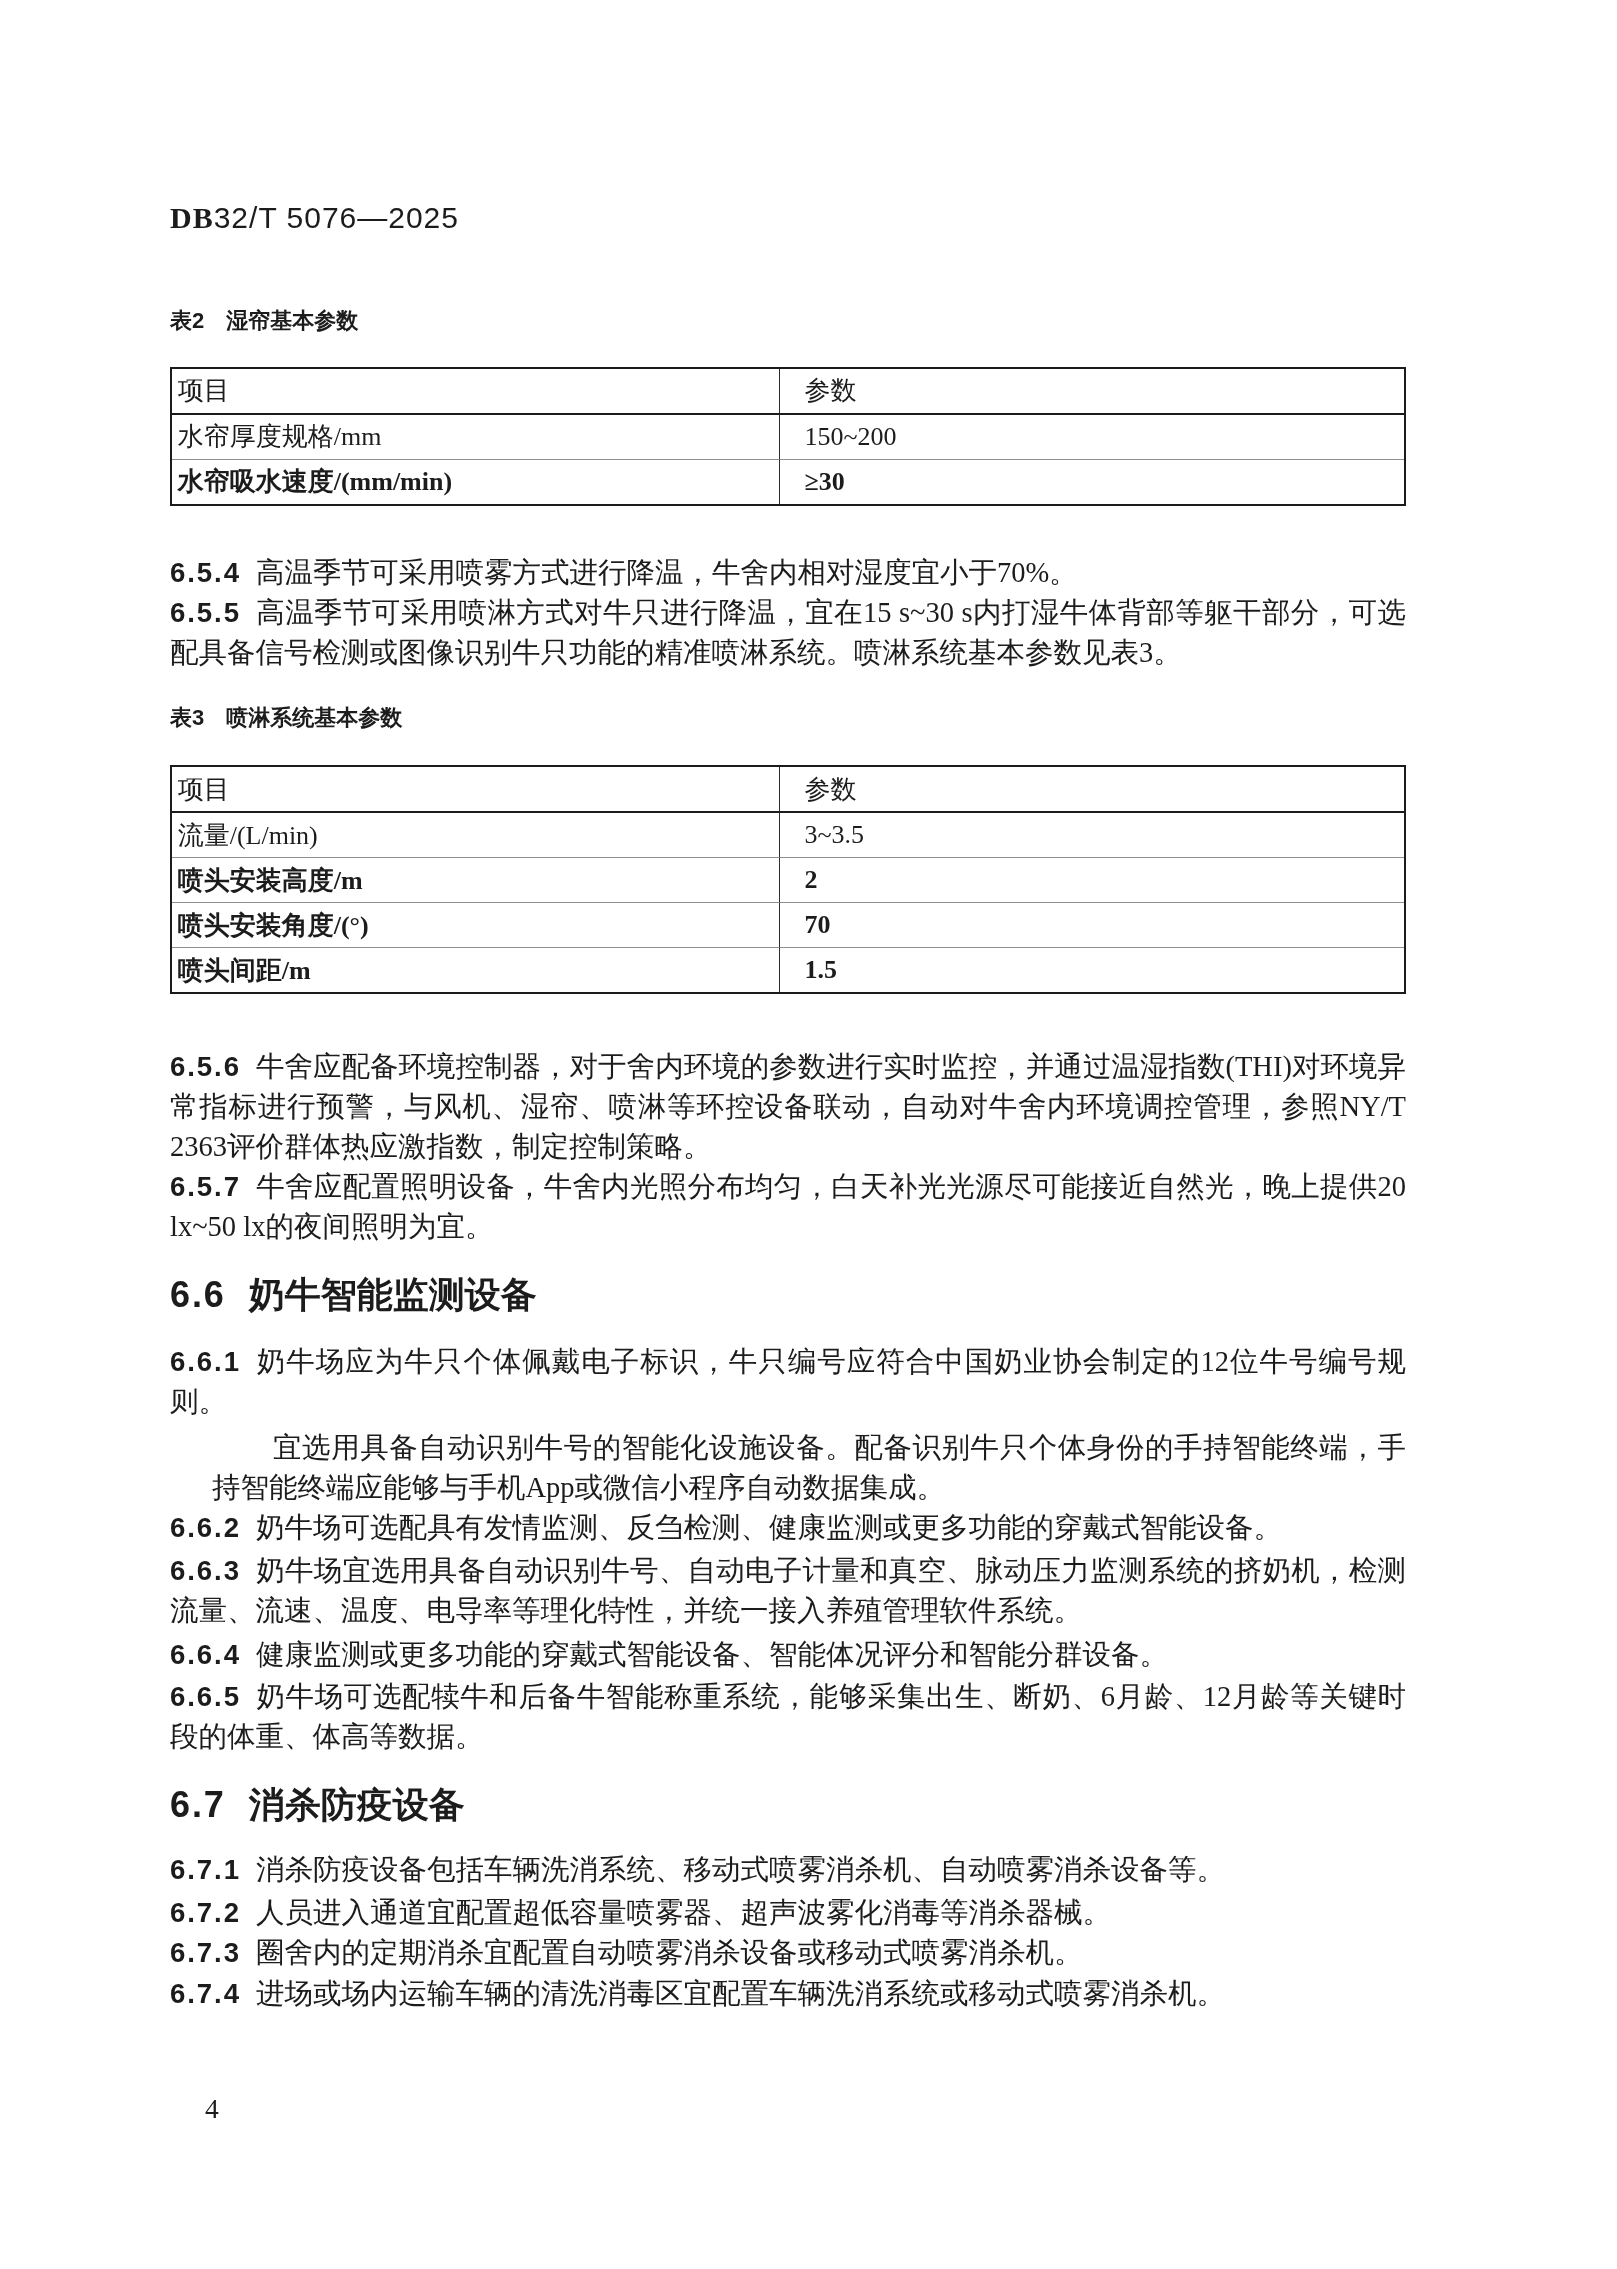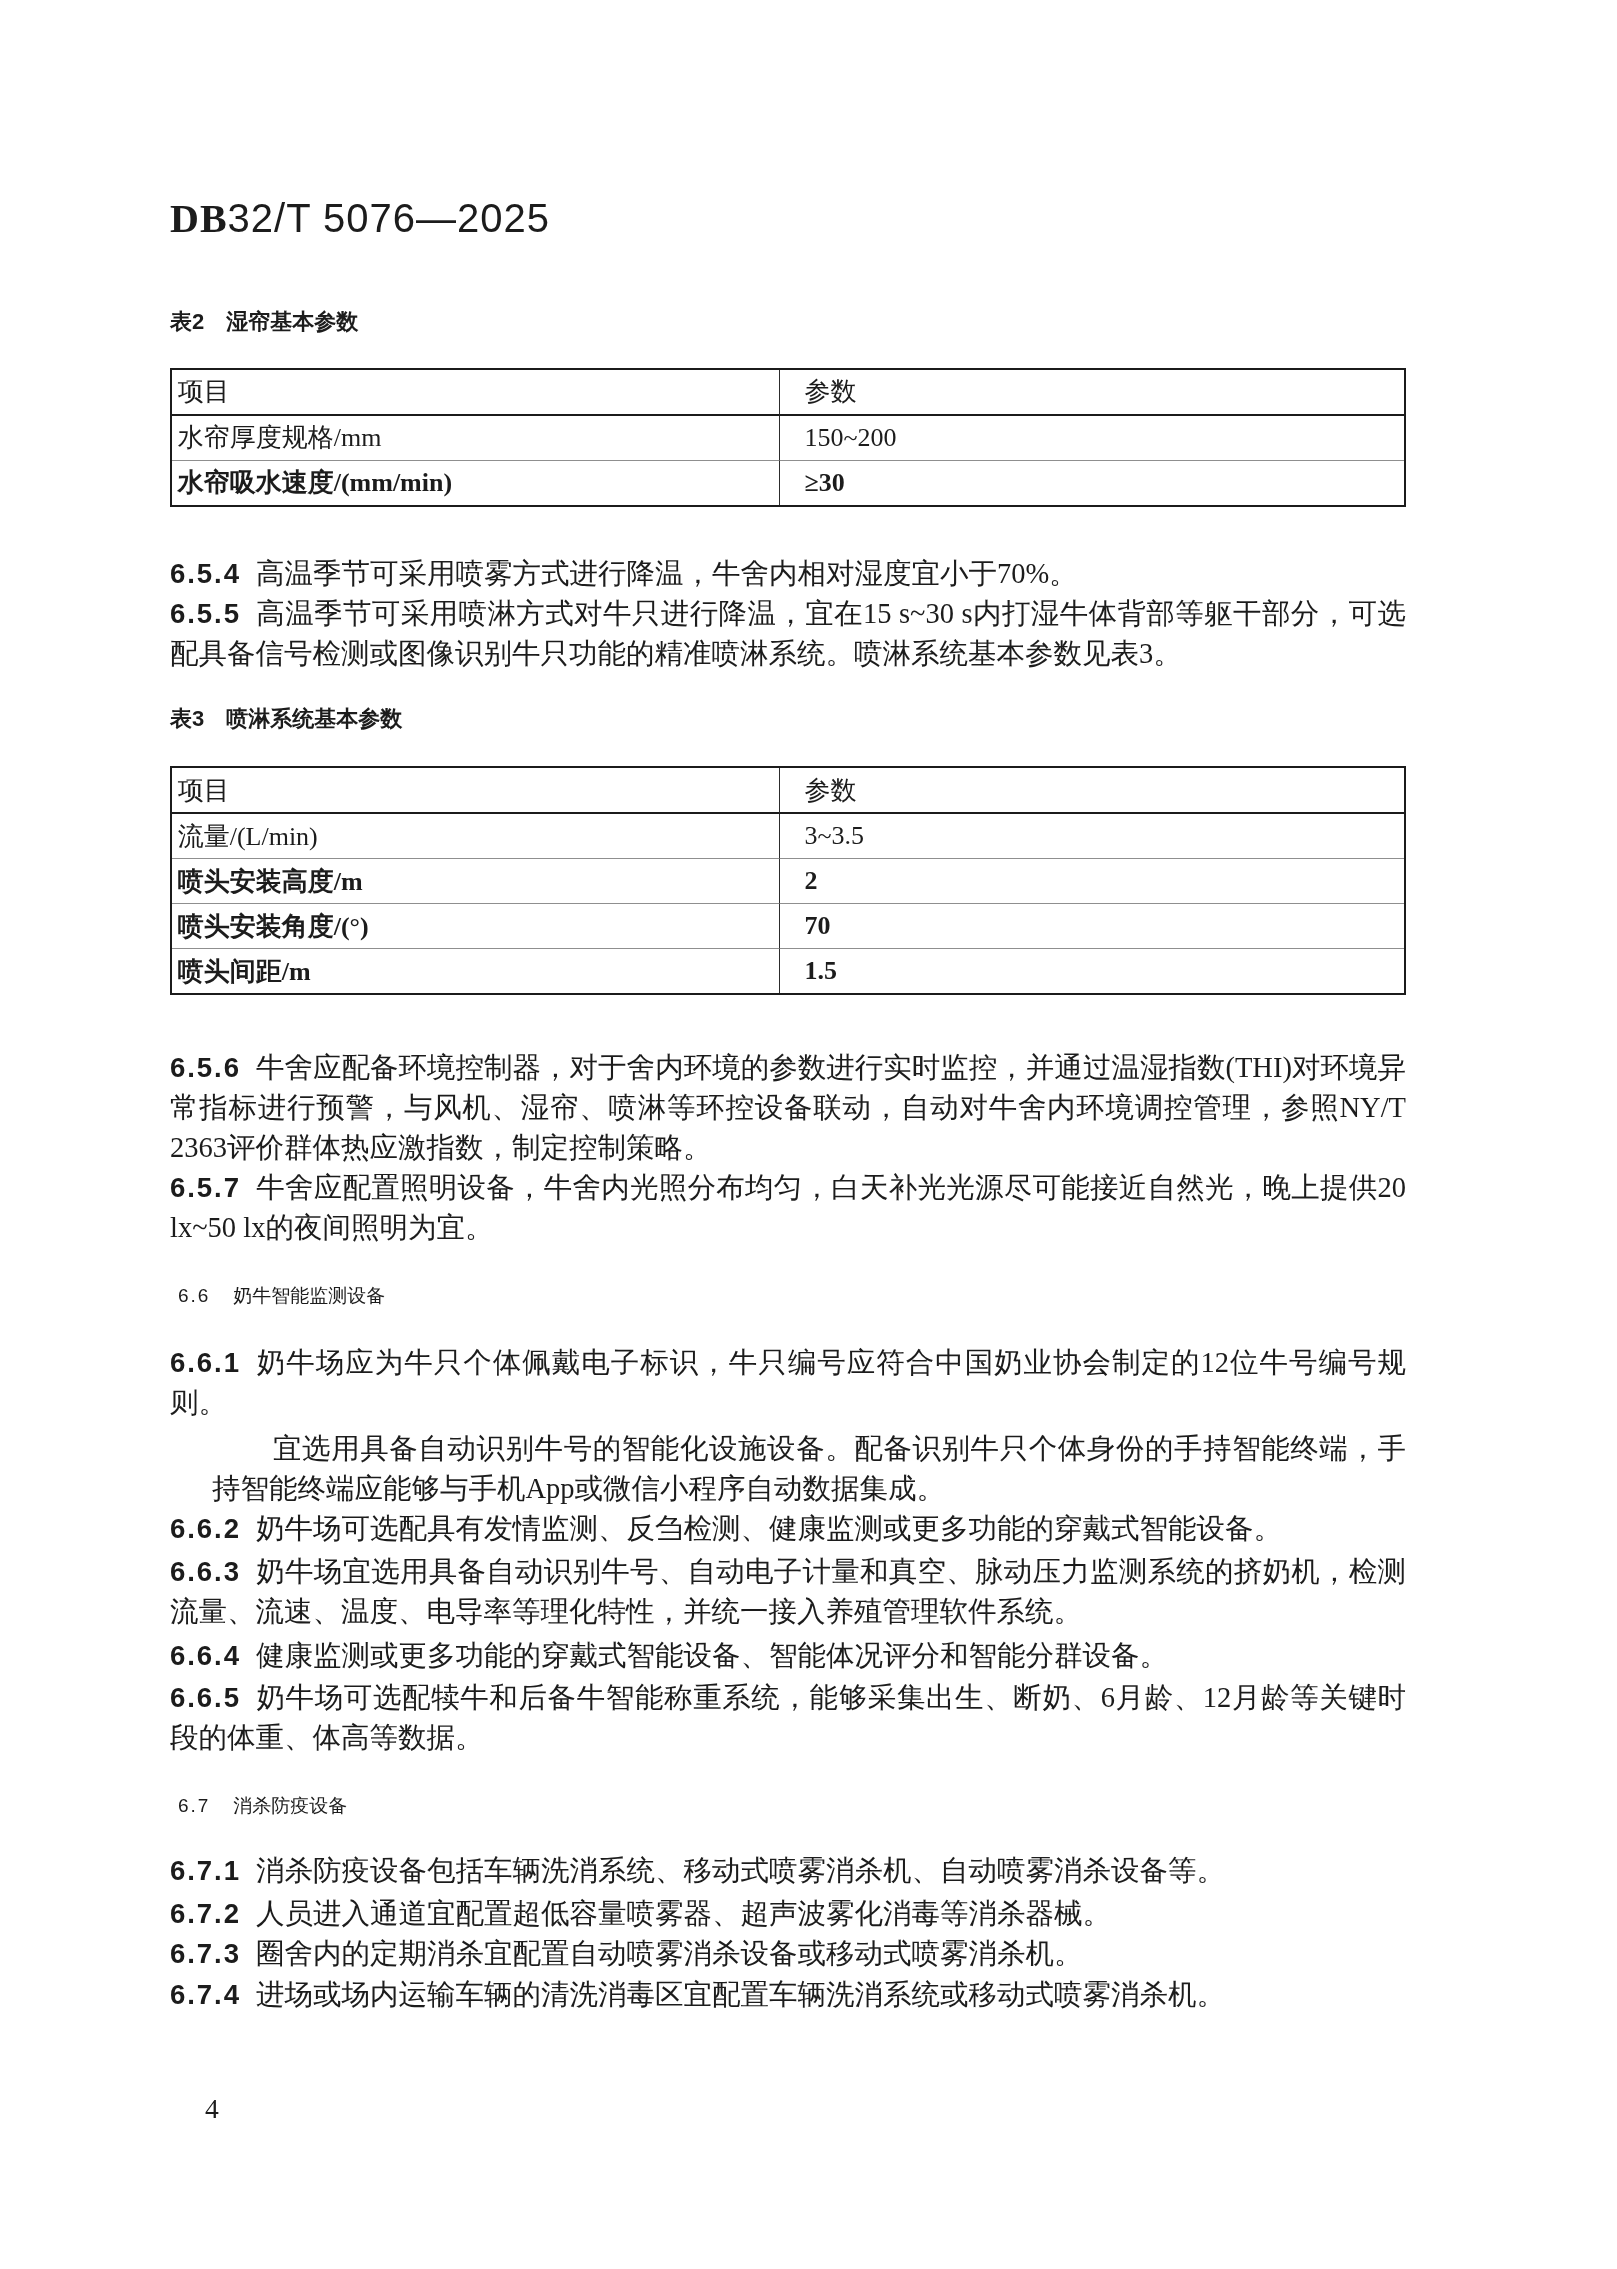--- a/index.html
+++ b/index.html
@@ -12,21 +12,21 @@
     overflow:hidden;
   }
   .content {
     position:absolute;
     left:170px; top:0;
     width:1236px;
   }
   
   .doc-code {
     margin-top:202px;
-    font-size:40px;
+    font-size:30px;
     line-height:32px;
     white-space:nowrap;
   }
   .doc-code .prefix {
     font-family:"Liberation Serif","DejaVu Serif",serif;
     font-weight:700;
     letter-spacing:1px;
   }
   .doc-code .rest {
     font-family:"Liberation Sans","DejaVu Sans",sans-serif;
@@ -73,24 +73,24 @@
   }
   .clause .num {
     font-family:"Liberation Sans","DejaVu Sans",sans-serif;
     font-weight:700;
     font-size:27.6px;
     letter-spacing:1.9px;
     margin-right:15px;
   }
   .plain-para { text-indent:61px; }
   .sec-heading {
-    margin:8px;
-    font-family:"Liberation Sans","DejaVu Sans",sans-serif;
-    font-weight:400;
-    font-size:19px;
+    margin:0;
+    font-family:"Liberation Sans","DejaVu Sans",sans-serif;
+    font-weight:700;
+    font-size:36px;
     line-height:36px;
   }
   .sec-heading .num { letter-spacing:1.9px; margin-right:23px; }
   
   .mt49 { margin-top:47px; }
   .mt56 { margin-top:53px; }
   .mt31 { margin-top:29.5px; }
   .mt29 { margin-top:27.6px; }
   .mt6  { margin-top:5.7px;margin-left:42px; }
   .mt5  { margin-top:4.8px; }

